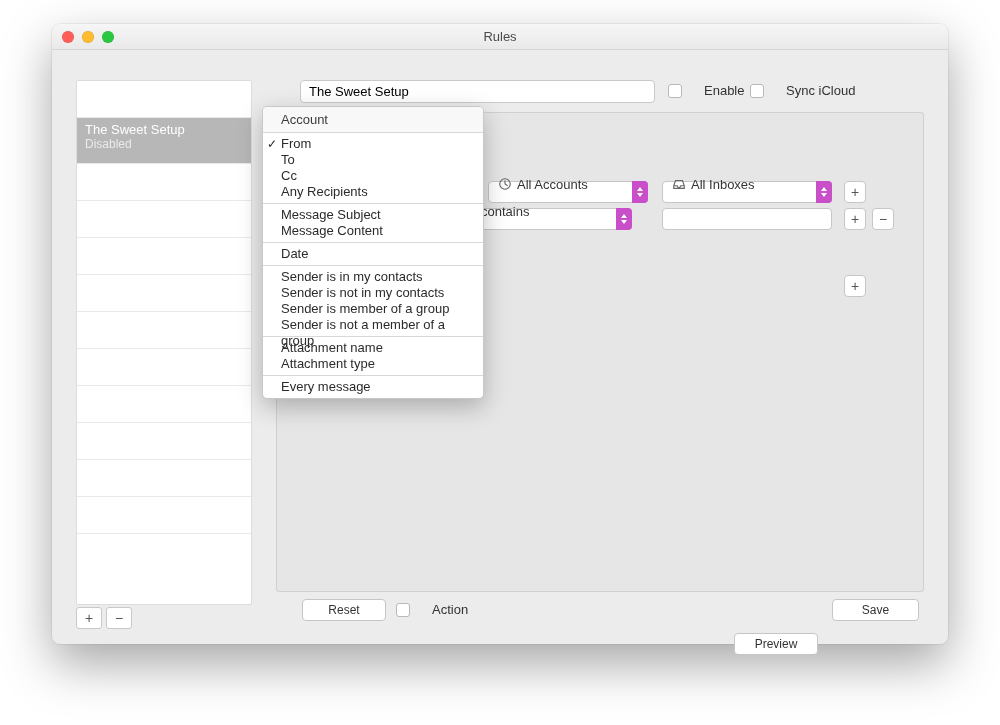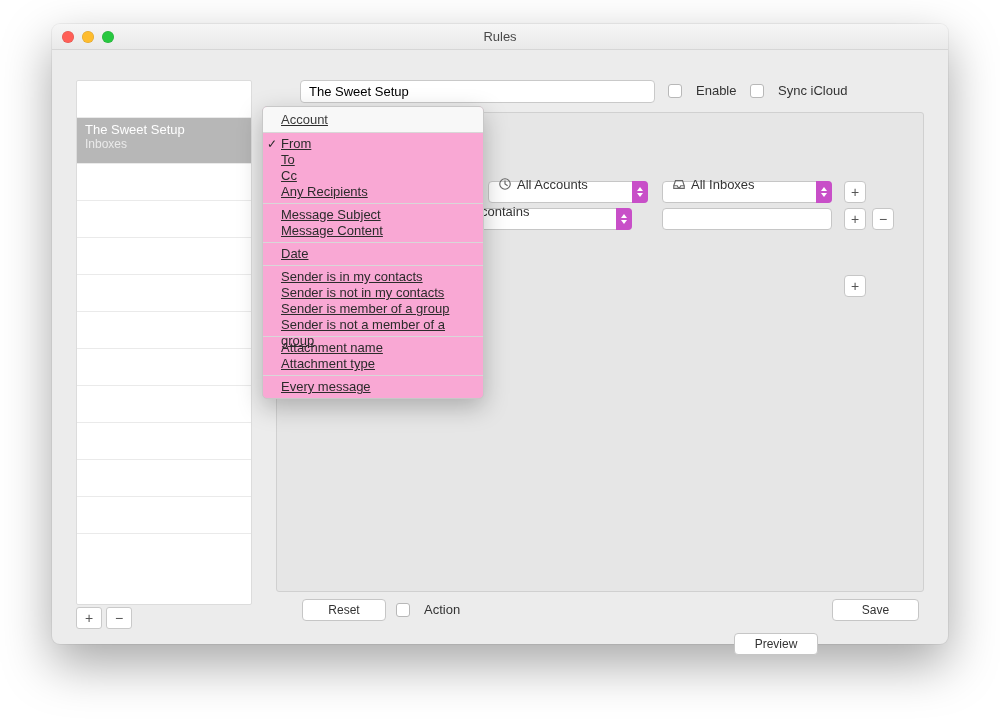--- a/index.html
+++ b/index.html
@@ -94,21 +94,21 @@
   .rule-name {
     position: absolute;
     left: 248px; top: 30px;
     width: 355px; height: 23px;
     background:#fff;
     border:1px solid #c9c9c9;
     border-radius:4px;
     padding: 2px 8px;
     font-size: 13px;
   }
-  .chk { display:inline-flex; align-items:center; gap:14px; font-size:13px; color:#333; }
+  .chk { display:inline-flex; align-items:center; gap:22px; font-size:13px; color:#333; }
   .chkbox {
     width:14px;height:14px;background:#fff;border:1px solid #b8b8b8;border-radius:3px;display:inline-block;
   }
   .enable-chk { position:absolute; left: 616px; top: 33px; }
   .sync-chk   { position:absolute; left: 698px; top: 33px; }
 
   
   .panel {
     position:absolute;
     left: 224px; top: 62px;
@@ -116,27 +116,26 @@
     background:#e6e6e6;
     border:1px solid #d0d0d0;
     border-radius:3px;
   }
 
   
   .popup {
     position:absolute;
     left: 210px; top: 56px;
     width: 222px;
-    background:#f9a8d4;
+    background:#ffffff;
     border:1px solid #c8c8c8;
     border-radius:5px;
     box-shadow: 0 8px 24px rgba(0,0,0,0.25);
     z-index: 30;
     overflow:hidden;
-    text-decoration:underline;
   }
   .popup .section-header {
     height: 26px;
     border-bottom:1px solid #d8d8d8;
     padding: 5px 18px 0 18px;
     font-size:13px;
     color:#3b3b3b;
     background:#f8f8f8;
   }
   .popup .group {
@@ -236,21 +235,21 @@
     <span>Rules</span>
   </div>
 
   <div class="content">
 
     <div class="sidebar">
       <div class="rows">
         <div class="row"></div>
         <div class="row sel">
           <div class="rtitle">The Sweet Setup</div>
-          <div class="rsub">Inboxes</div>
+          <div class="rsub">Disabled</div>
         </div>
         <div class="row"></div>
         <div class="row"></div>
         <div class="row"></div>
         <div class="row"></div>
         <div class="row"></div>
         <div class="row"></div>
         <div class="row"></div>
         <div class="row"></div>
         <div class="row"></div>

